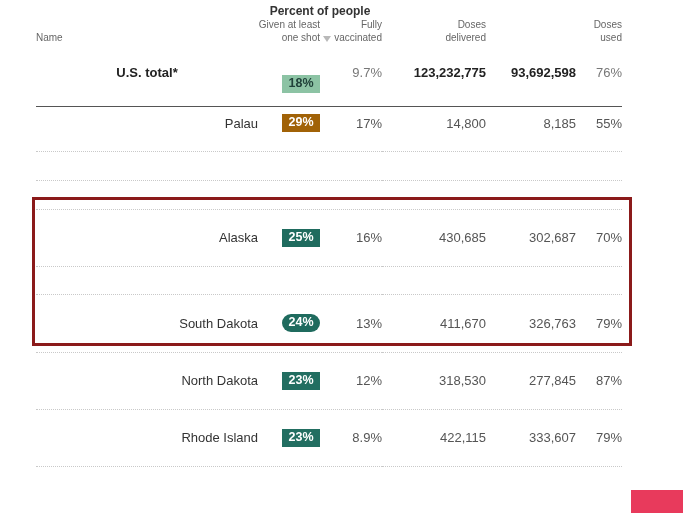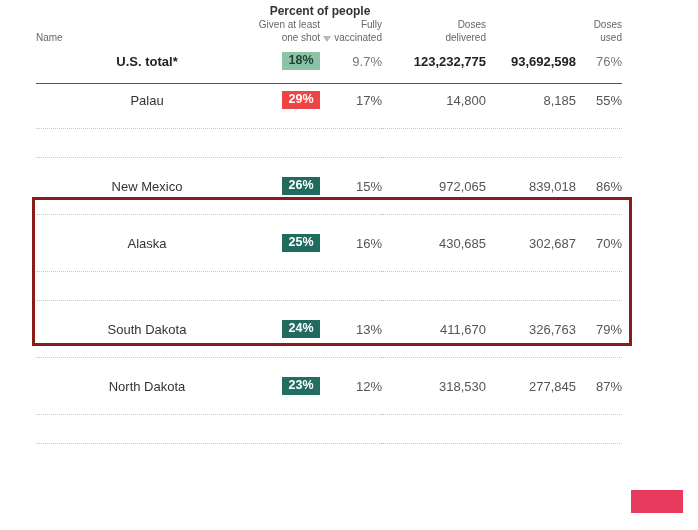--- a/index.html
+++ b/index.html
@@ -102,21 +102,21 @@
   
   tbody.rows td {
     font-size: 13px;
     padding: 0;
     height: 28.6px;
     vertical-align: middle;
     white-space: nowrap;
     color: #555555;
   }
   tbody.rows td.name {
-    text-align: center;
+    text-align: right;
     color: #333333;
     font-size: 13px;
   }
   tbody.rows td.num { text-align: right; }
   tbody.rows td.shotcell { text-align: right; padding-right: 0; }
 
   
   .sep-row td { padding: 0; height: 1px; }
   .sep-seg {
     border-top: 1px dotted #c9c9c9;
@@ -128,21 +128,21 @@
     display: inline-block;
     min-width: 38px;
     padding: 2px 5px 3px 5px;
     box-sizing: border-box;
     text-align: center;
     font-size: 12.5px;
     font-weight: bold;
     line-height: 13px;
     color: #ffffff;
   }
-  .chip.light { color: #21423a; }
+  .chip.light { color: #21423a; margin-top: 23px; }
 
   
   #highlight-box {
     position: absolute;
     left: 32px;
     top: 126px;
     width: 600px;
     height: 84px;
     border: 3px solid #8b1a1a;
     box-sizing: border-box;
@@ -229,49 +229,41 @@
           </td>
         <td colspan="3">
             <div class="rule-seg"></div>
           </td>
       </tr>
     </thead>
 
     <tbody class="rows" id="rows-body">
         <tr>
           <td class="name">Palau</td>
-          <td class="shotcell"><span class="chip" style="background: #ef4444;">29%</span></td>
+          <td class="shotcell"><span class="chip" style="background: #a16207;">29%</span></td>
           <td class="num">17%</td>
           <td class="num">14,800</td>
           <td class="num">8,185</td>
           <td class="num">55%</td>
         </tr>
         <tr class="sep-row">
           <td colspan="3">
             <div class="sep-seg"></div>
           </td>
           <td colspan="3">
             <div class="sep-seg"></div>
           </td>
         </tr>
         <tr class="sep-row">
           <td colspan="3">
             <div class="sep-seg"></div>
           </td>
           <td colspan="3">
             <div class="sep-seg"></div>
           </td>
-        </tr>
-        <tr>
-          <td class="name">New Mexico</td>
-          <td class="shotcell"><span class="chip" style="background: rgb(31, 107, 94);">26%</span></td>
-          <td class="num">15%</td>
-          <td class="num">972,065</td>
-          <td class="num">839,018</td>
-          <td class="num">86%</td>
         </tr>
         <tr class="sep-row">
           <td colspan="3">
             <div class="sep-seg"></div>
           </td>
           <td colspan="3">
             <div class="sep-seg"></div>
           </td>
         </tr>
         <tr>
@@ -293,21 +285,21 @@
         <tr class="sep-row">
           <td colspan="3">
             <div class="sep-seg"></div>
           </td>
           <td colspan="3">
             <div class="sep-seg"></div>
           </td>
         </tr>
         <tr>
           <td class="name">South Dakota</td>
-          <td class="shotcell"><span class="chip" style="background: rgb(31, 107, 94);">24%</span></td>
+          <td class="shotcell"><span class="chip" style="background: rgb(31, 107, 94); border-radius: 9px;">24%</span></td>
           <td class="num">13%</td>
           <td class="num">411,670</td>
           <td class="num">326,763</td>
           <td class="num">79%</td>
         </tr>
         <tr class="sep-row">
           <td colspan="3">
             <div class="sep-seg"></div>
           </td>
           <td colspan="3">
@@ -323,20 +315,28 @@
           <td class="num">87%</td>
         </tr>
         <tr class="sep-row">
           <td colspan="3">
             <div class="sep-seg"></div>
           </td>
           <td colspan="3">
             <div class="sep-seg"></div>
           </td>
         </tr>
+        <tr>
+          <td class="name">Rhode Island</td>
+          <td class="shotcell"><span class="chip" style="background: rgb(34, 110, 97);">23%</span></td>
+          <td class="num">8.9%</td>
+          <td class="num">422,115</td>
+          <td class="num">333,607</td>
+          <td class="num">79%</td>
+        </tr>
         <tr class="sep-row">
           <td colspan="3">
             <div class="sep-seg"></div>
           </td>
           <td colspan="3">
             <div class="sep-seg"></div>
           </td>
         </tr>
       </tbody>
   </table>

